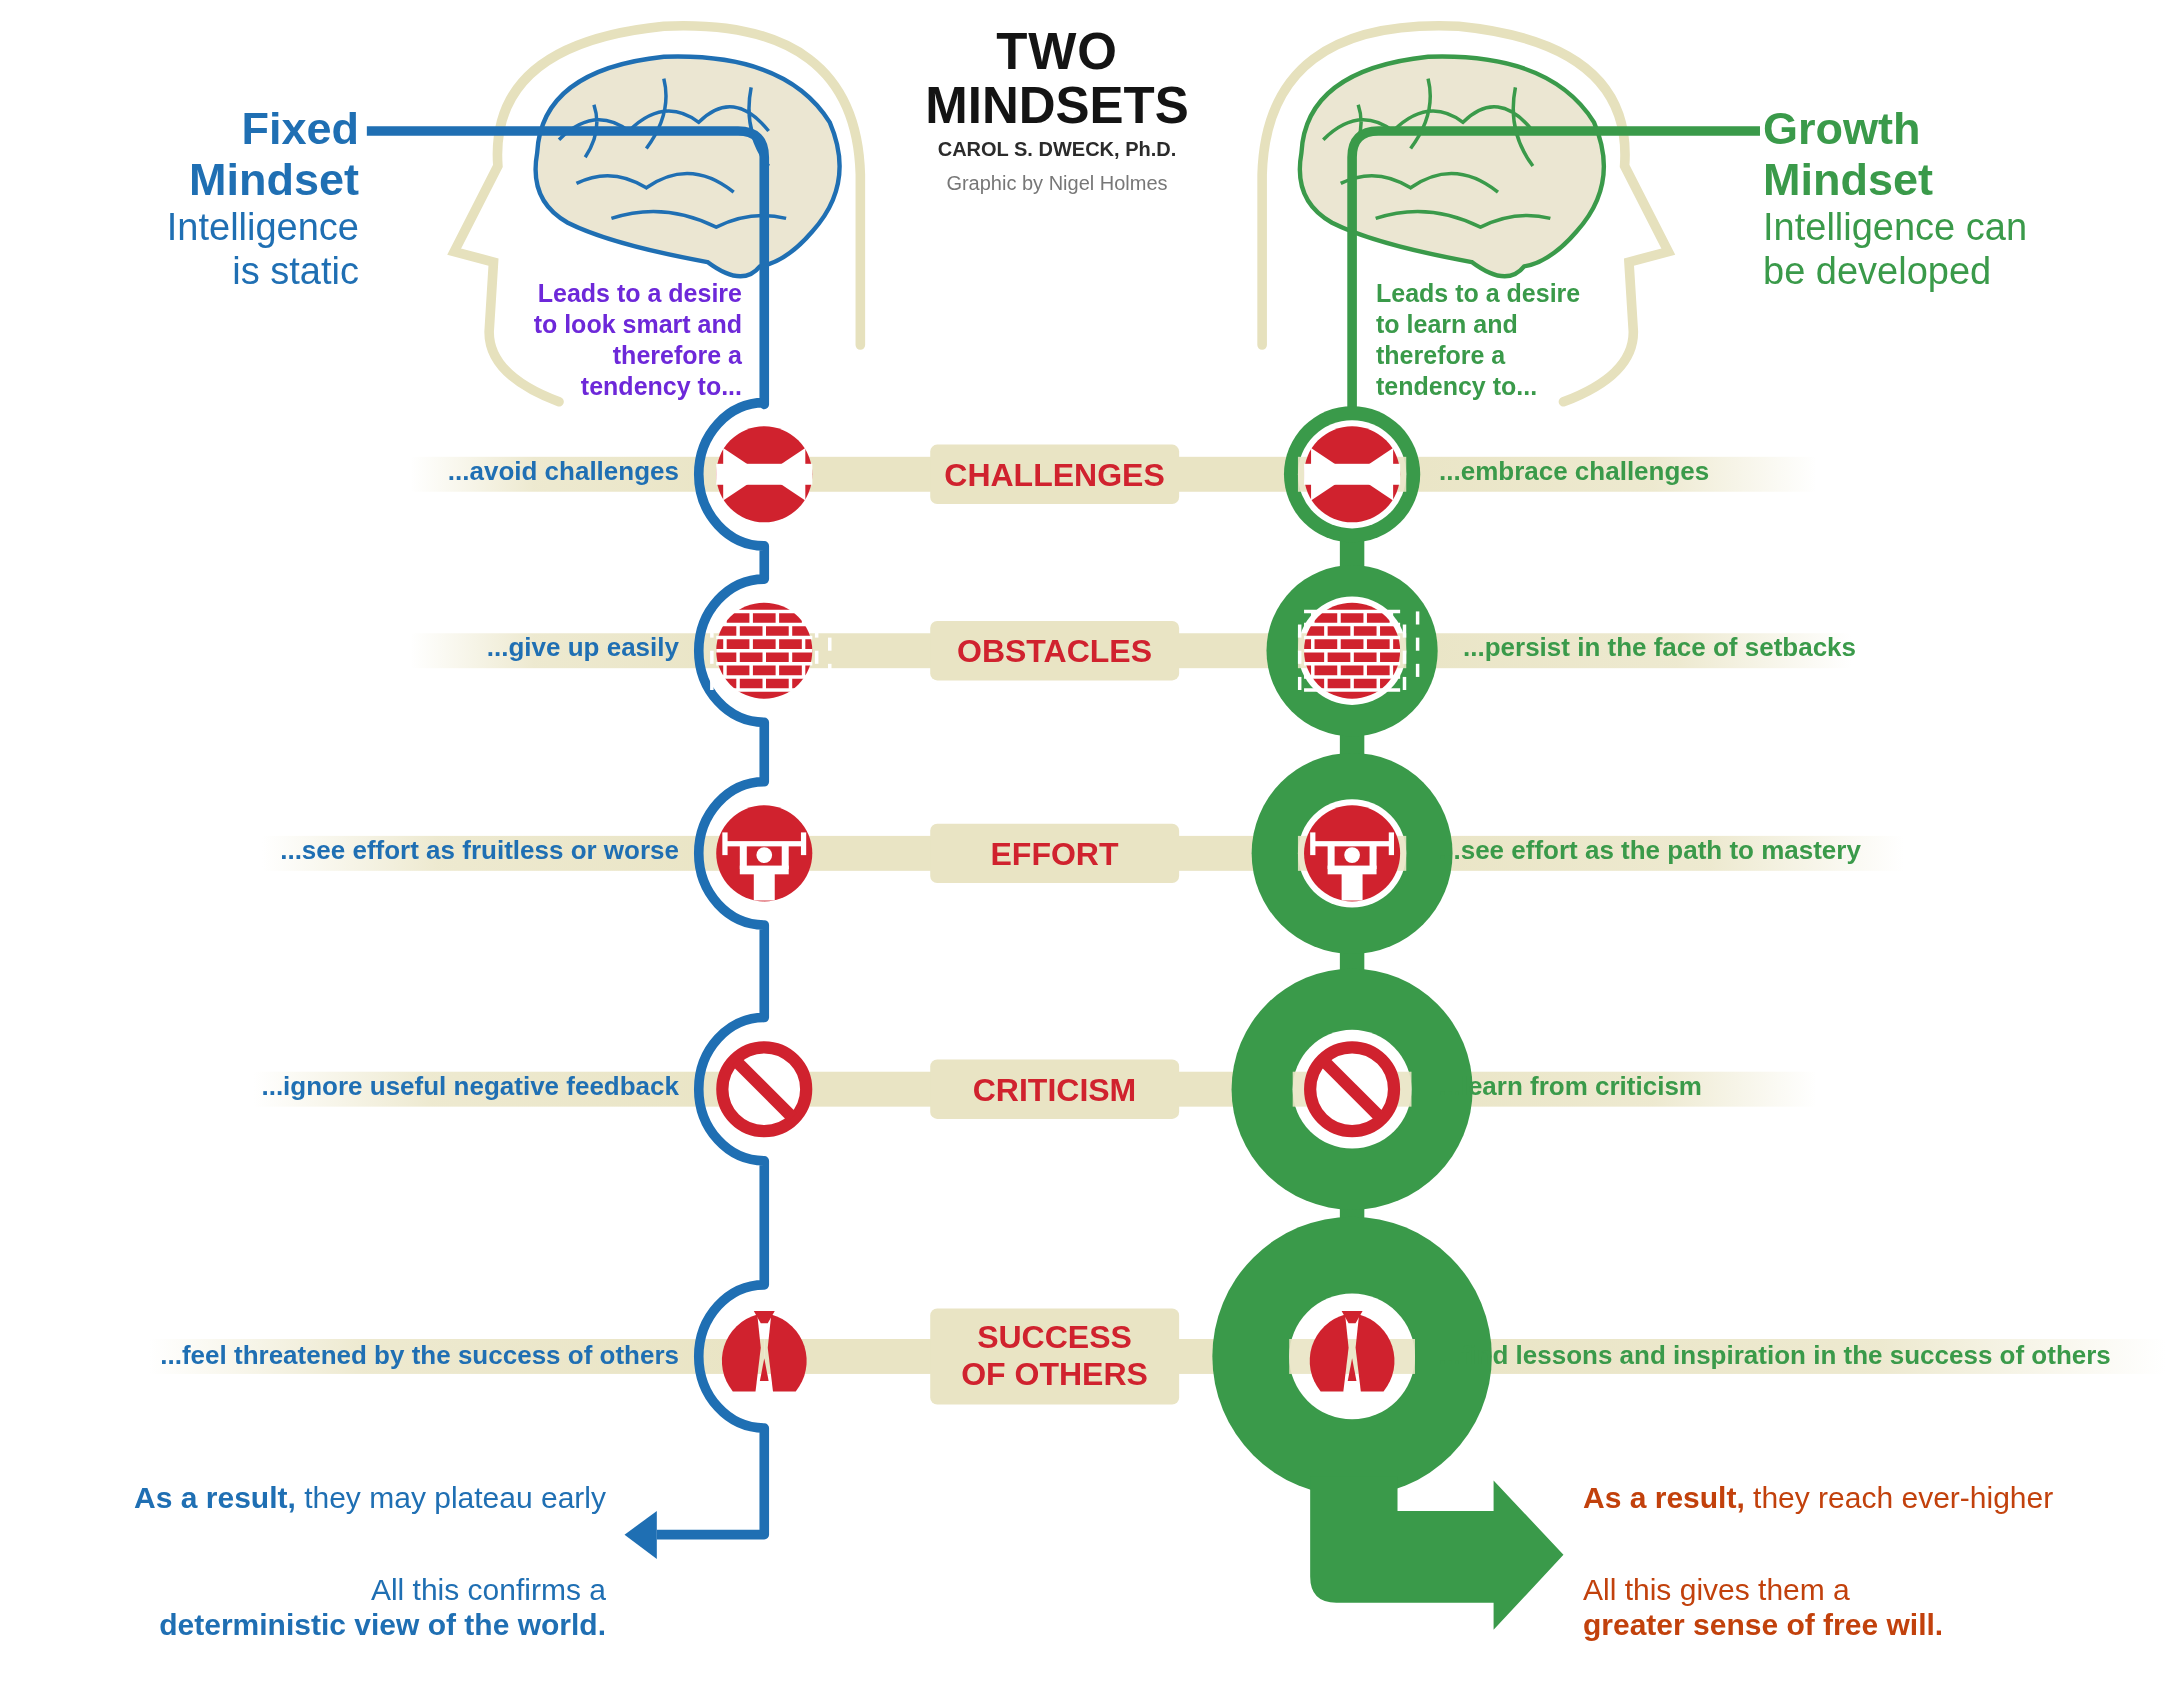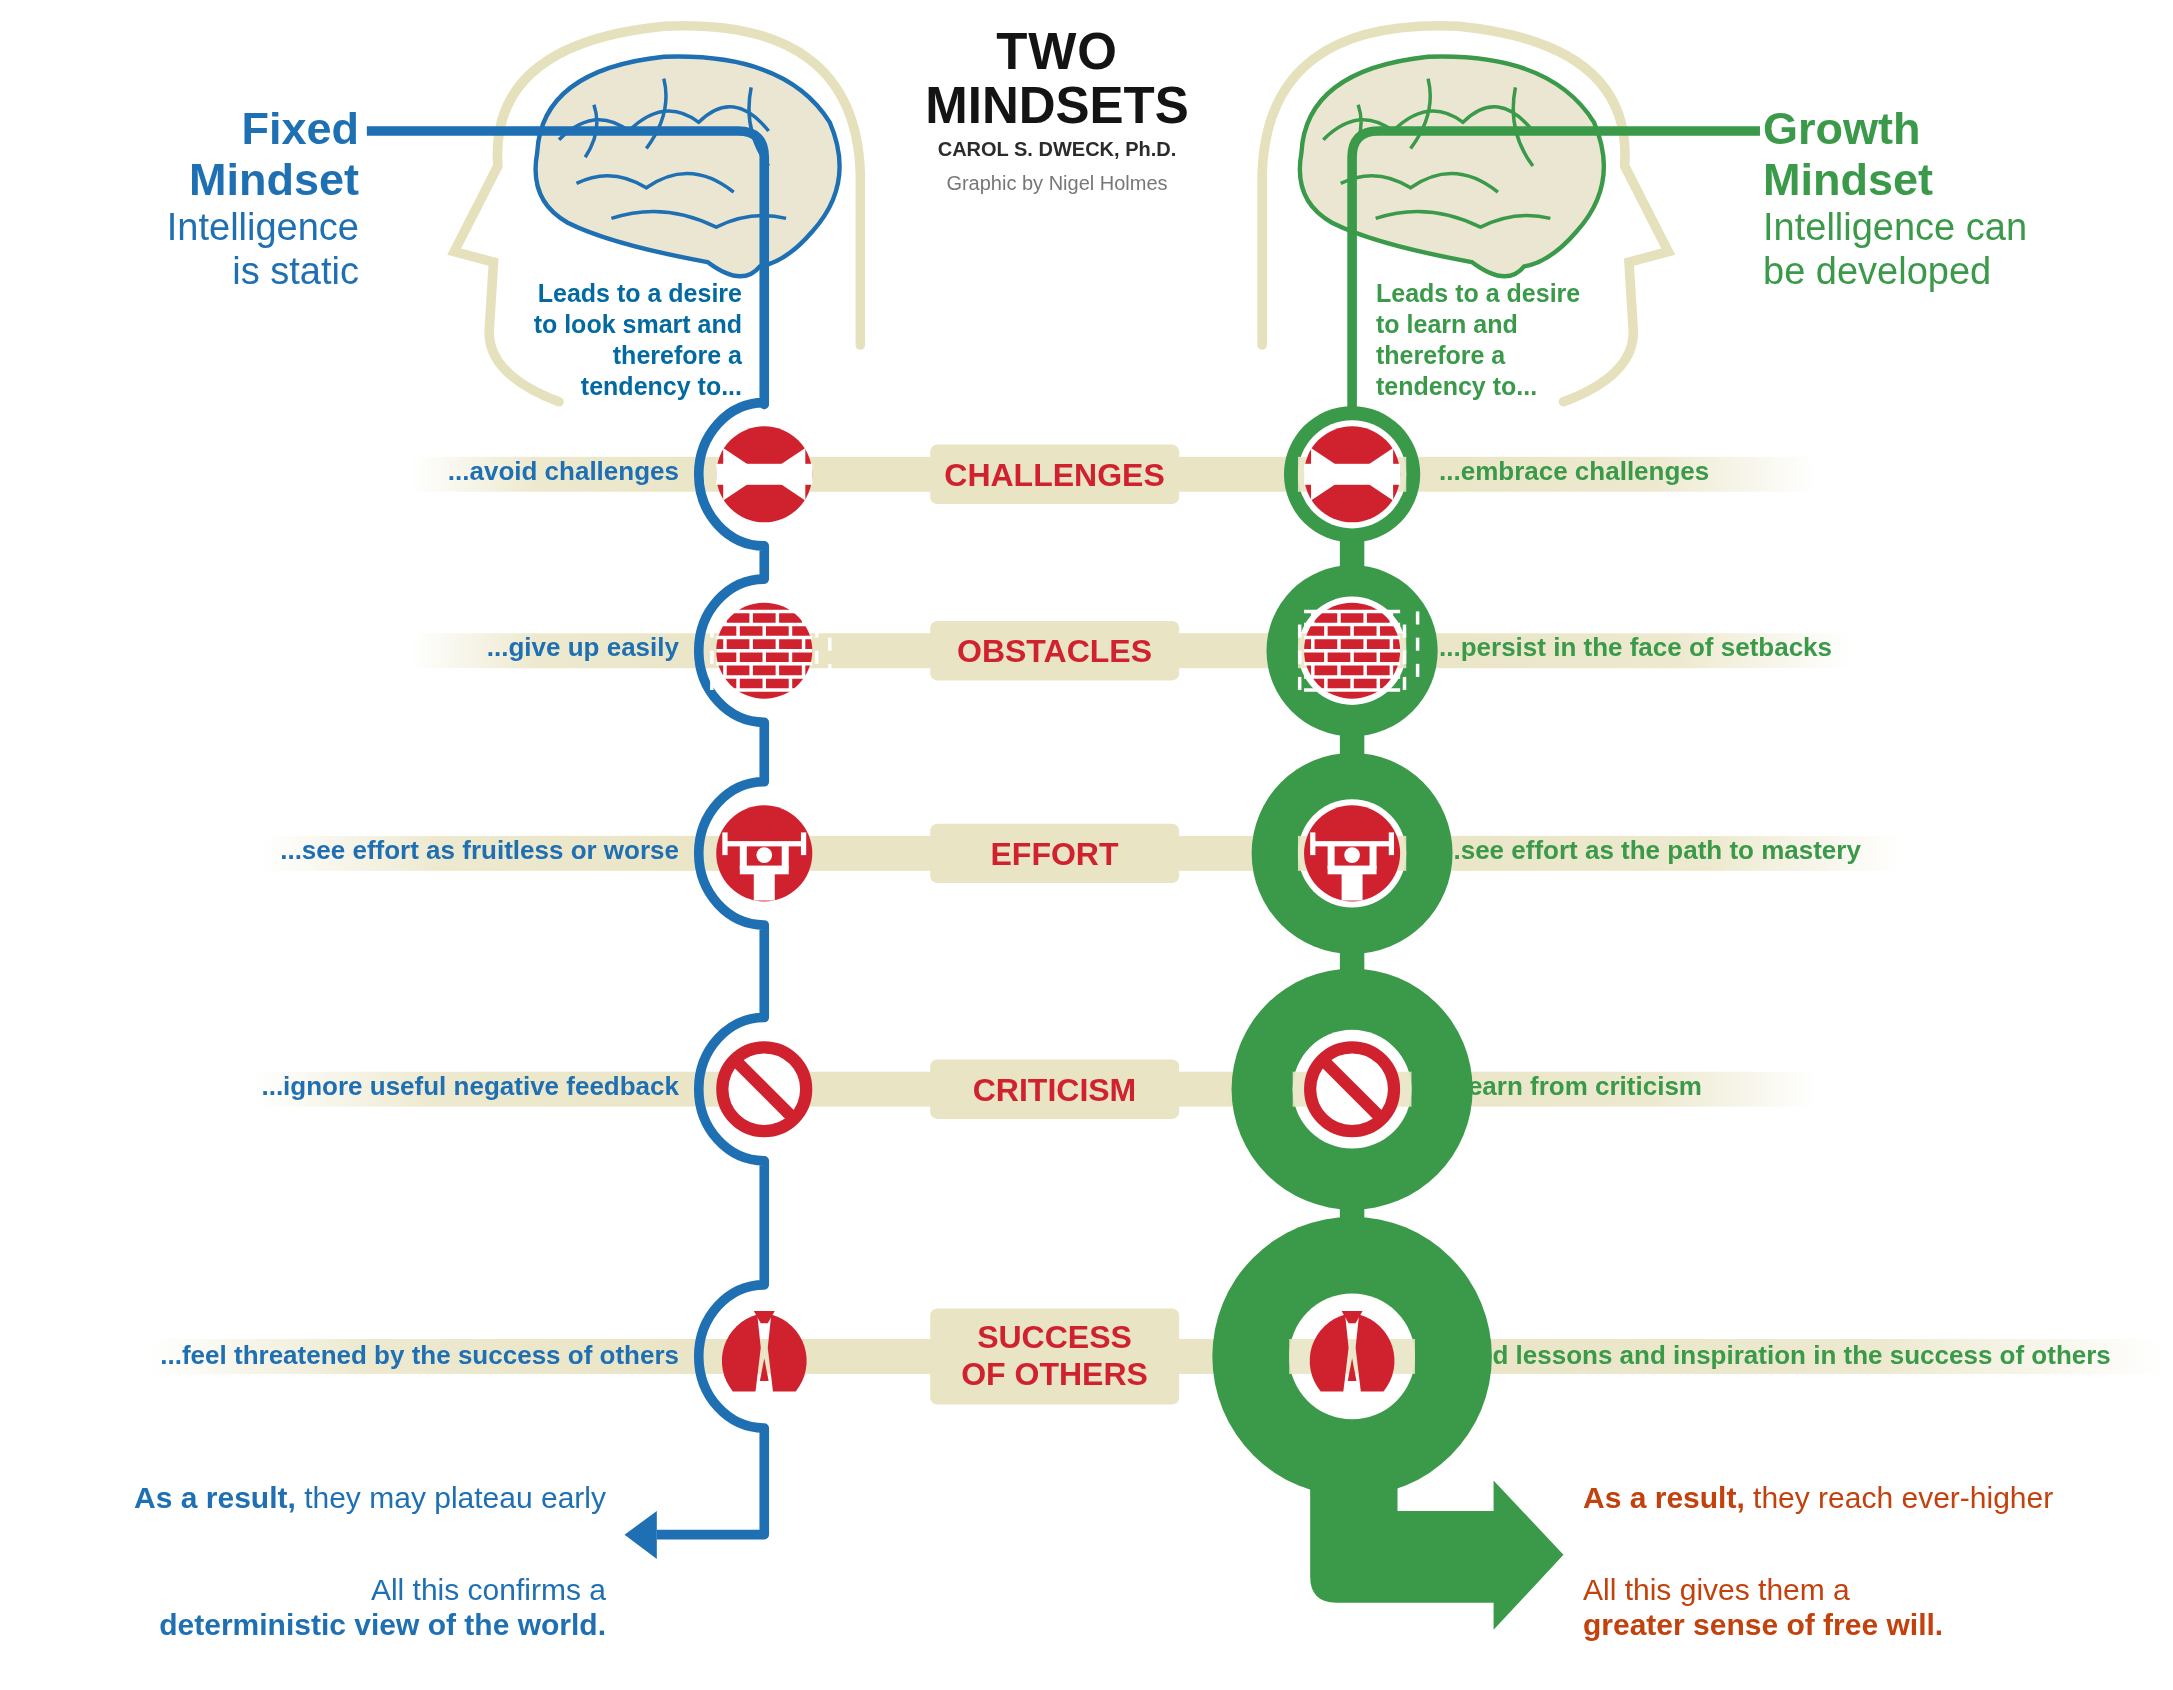--- a/index.html
+++ b/index.html
@@ -12,21 +12,21 @@
   .t2 { top: 79px; font-size: 51px; line-height: 54px; }
   .t3 { top: 134px; font-size: 20px; line-height: 31px; color: #2b2b2b; }
   .t4 { top: 171px; font-size: 20px; line-height: 24.5px; color: #777; font-weight: normal; }
 
   .fixed-head { right: 1815px; text-align: right; color: #1f6fb3; }
   .growth-head { left: 1763px; text-align: left; color: #3a9a4a; }
   .head-name { font-size: 45px; line-height: 51px; font-weight: bold; }
   .head-sub { font-size: 38px; line-height: 44px; }
 
   .leads { font-size: 25px; line-height: 31px; font-weight: bold; }
-  .leads-fixed { right: 1432px; width: 227px; text-align: right; color: #0369a1; top: 278px; }
+  .leads-fixed { right: 1432px; width: 227px; text-align: right; color: #6d28d9; top: 278px; }
   .leads-growth { left: 1376px; width: 227px; text-align: left; color: #3a9a4a; top: 278px; }
 
   .behav { font-size: 26px; line-height: 31px; font-weight: bold; white-space: nowrap; }
   .behav-fixed { right: 1495px; color: #1f6fb3; }
   .behav-growth { left: 1439px; text-align: left; color: #3a9a4a; }
 
   .label { left: 930px; width: 249px; text-align: center; color: #d0222e; font-weight: bold;
            font-size: 32px; line-height: 37px; }
 
   .res { font-size: 30px; line-height: 35px; }
@@ -274,21 +274,21 @@
 </div>
 
 <div class="txt leads leads-fixed">Leads to a desire to look smart and therefore a tendency to...</div>
 <div class="txt leads leads-growth">Leads to a desire to learn and therefore a tendency to...</div>
 
 <div class="txt behav behav-fixed" style="top:456px;">...avoid challenges</div>
 <div class="txt behav behav-growth" style="top:456px;">...embrace challenges</div>
 <div class="txt label" style="top:457px;">CHALLENGES</div>
 
 <div class="txt behav behav-fixed" style="top:632px;">...give up easily</div>
-<div class="txt behav behav-growth" style="top:632px;">...persist in the face of setbacks</div>
+<div class="txt behav behav-growth" style="top:632px;padding-left:24px;">...persist in the face of setbacks</div>
 <div class="txt label" style="top:633px;">OBSTACLES</div>
 
 <div class="txt behav behav-fixed" style="top:835px;">...see effort as fruitless or worse</div>
 <div class="txt behav behav-growth" style="top:835px;">...see effort as the path to mastery</div>
 <div class="txt label" style="top:836px;">EFFORT</div>
 
 <div class="txt behav behav-fixed" style="top:1071px;">...ignore useful negative feedback</div>
 <div class="txt behav behav-growth" style="top:1071px;">...learn from criticism</div>
 <div class="txt label" style="top:1072px;">CRITICISM</div>
 

